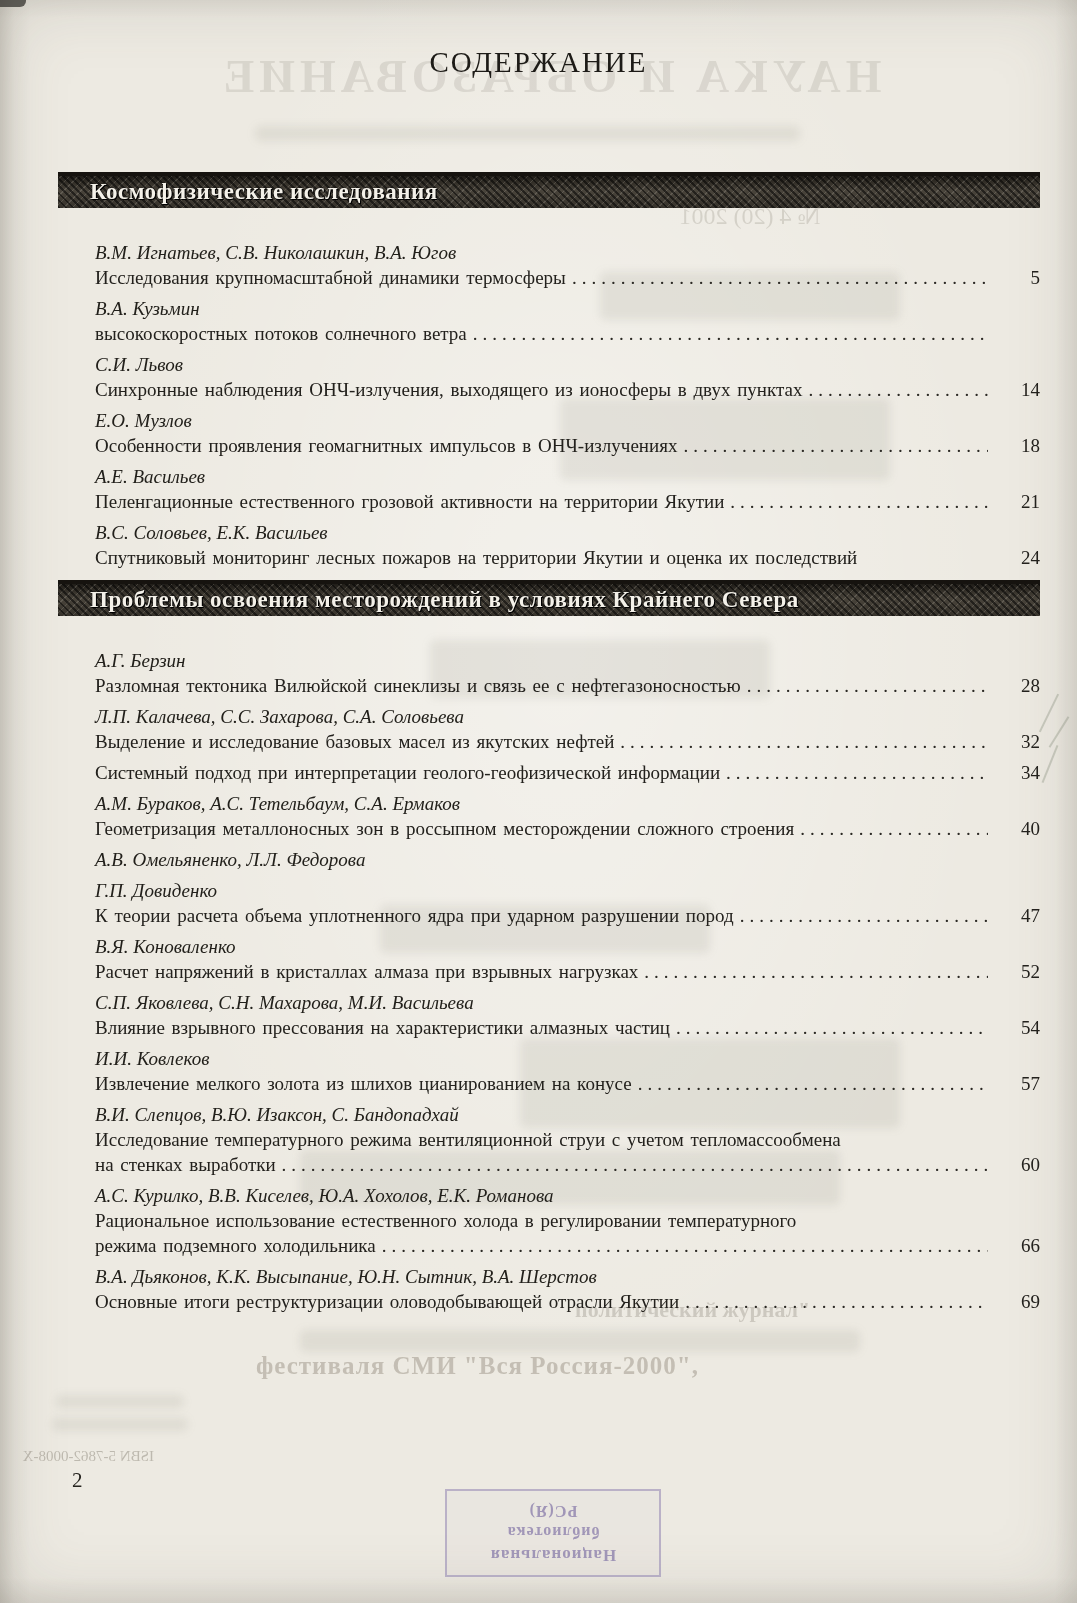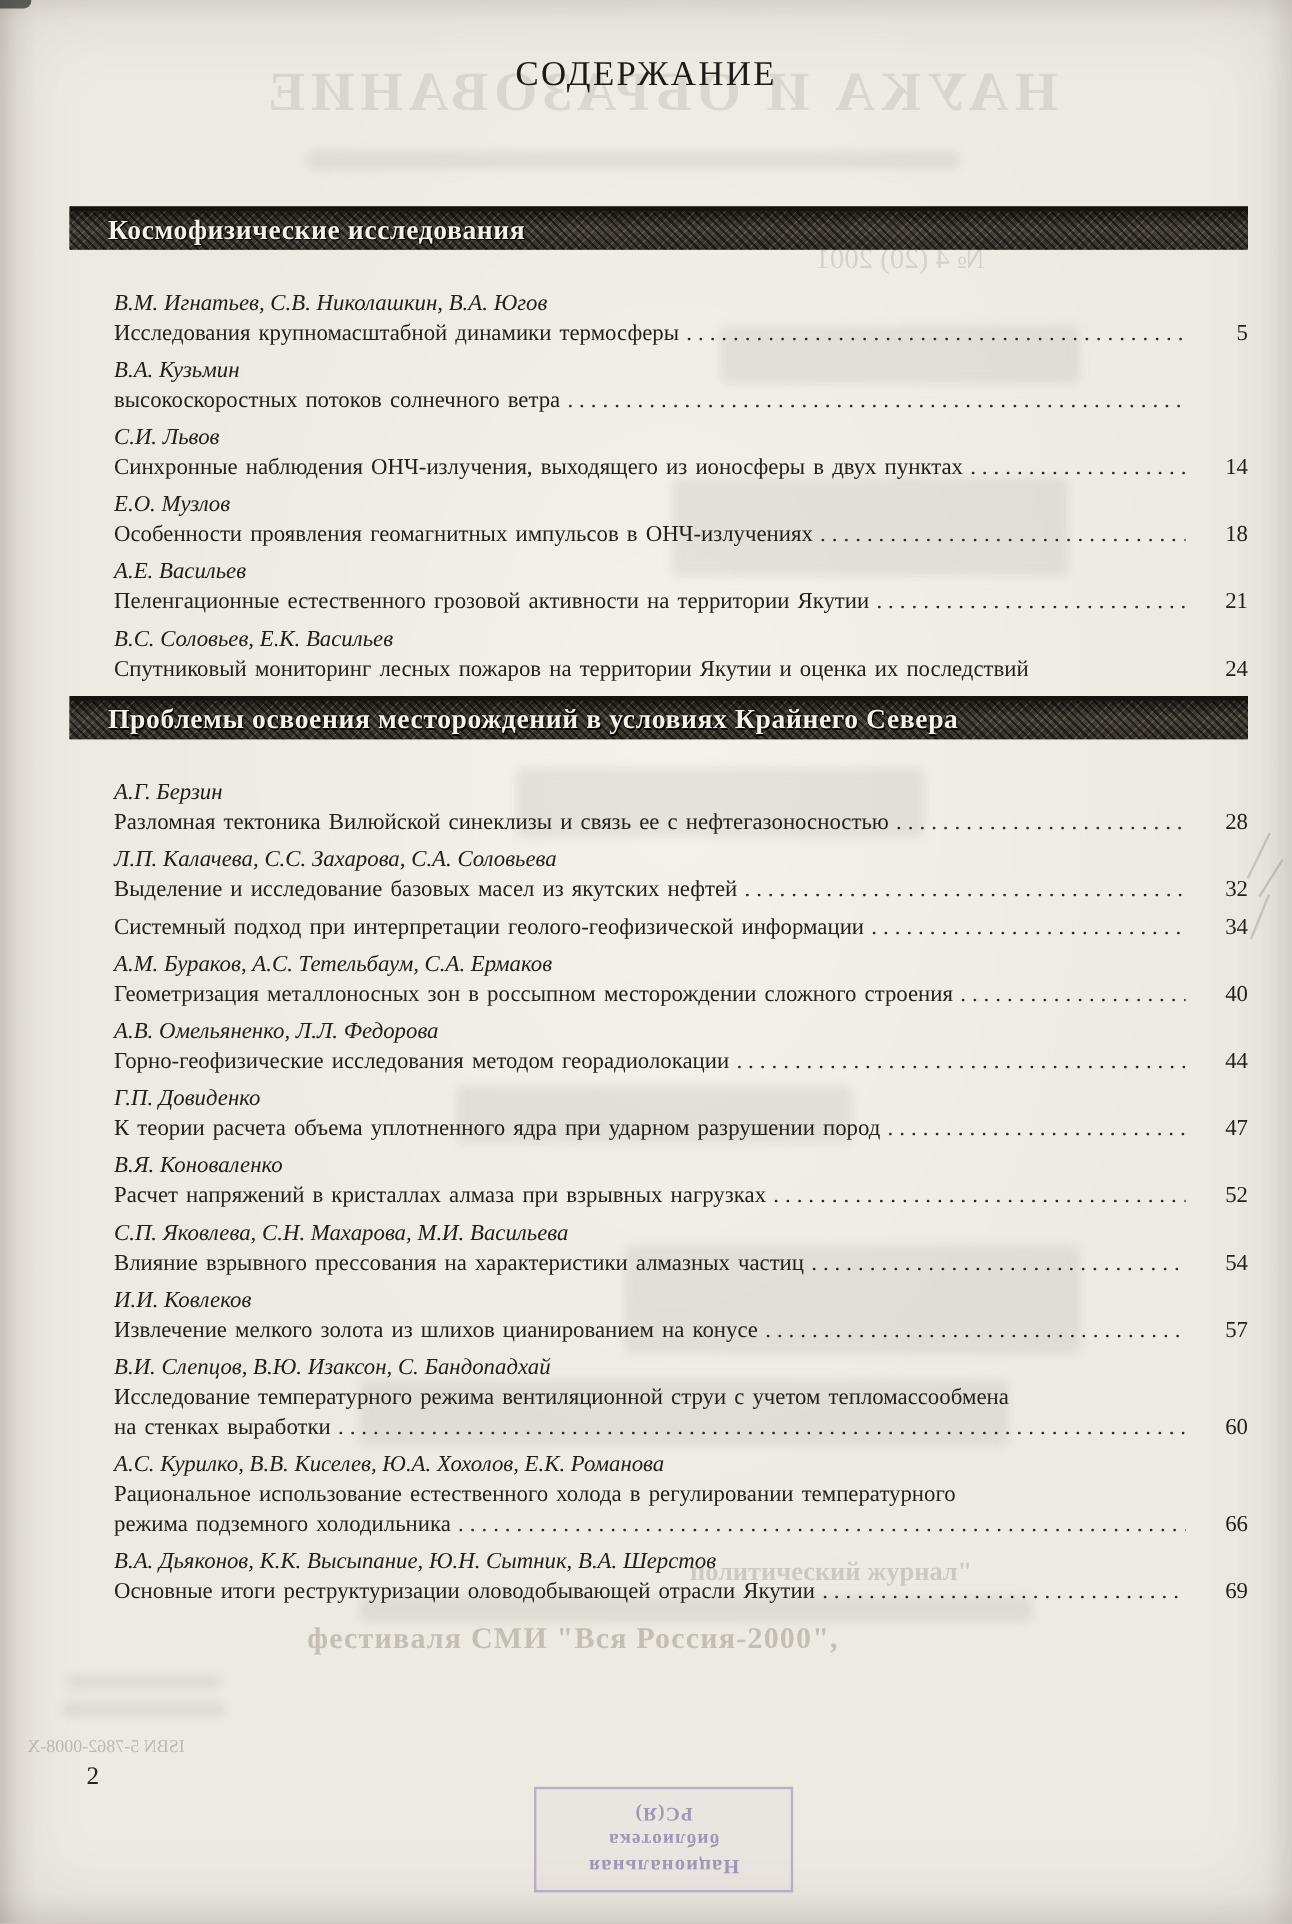--- a/index.html
+++ b/index.html
@@ -241,25 +241,20 @@
         <div class="entry">
           <div class="authors">А.М. Бураков, А.С. Тетельбаум, С.А. Ермаков</div>
           <div class="row">
             <span class="t">Геометризация металлоносных зон в россыпном месторождении сложного строения</span>
             <span class="leader dots"></span>
             <span class="pg">40</span>
           </div>
         </div>
         <div class="entry">
           <div class="authors">А.В. Омельяненко, Л.Л. Федорова</div>
-          <div class="row">
-            <span class="t">Горно-геофизические исследования методом георадиолокации</span>
-            <span class="leader dots"></span>
-            <span class="pg">44</span>
-          </div>
         </div>
         <div class="entry">
           <div class="authors">Г.П. Довиденко</div>
           <div class="row">
             <span class="t">К теории расчета объема уплотненного ядра при ударном разрушении пород</span>
             <span class="leader dots"></span>
             <span class="pg">47</span>
           </div>
         </div>
         <div class="entry">

